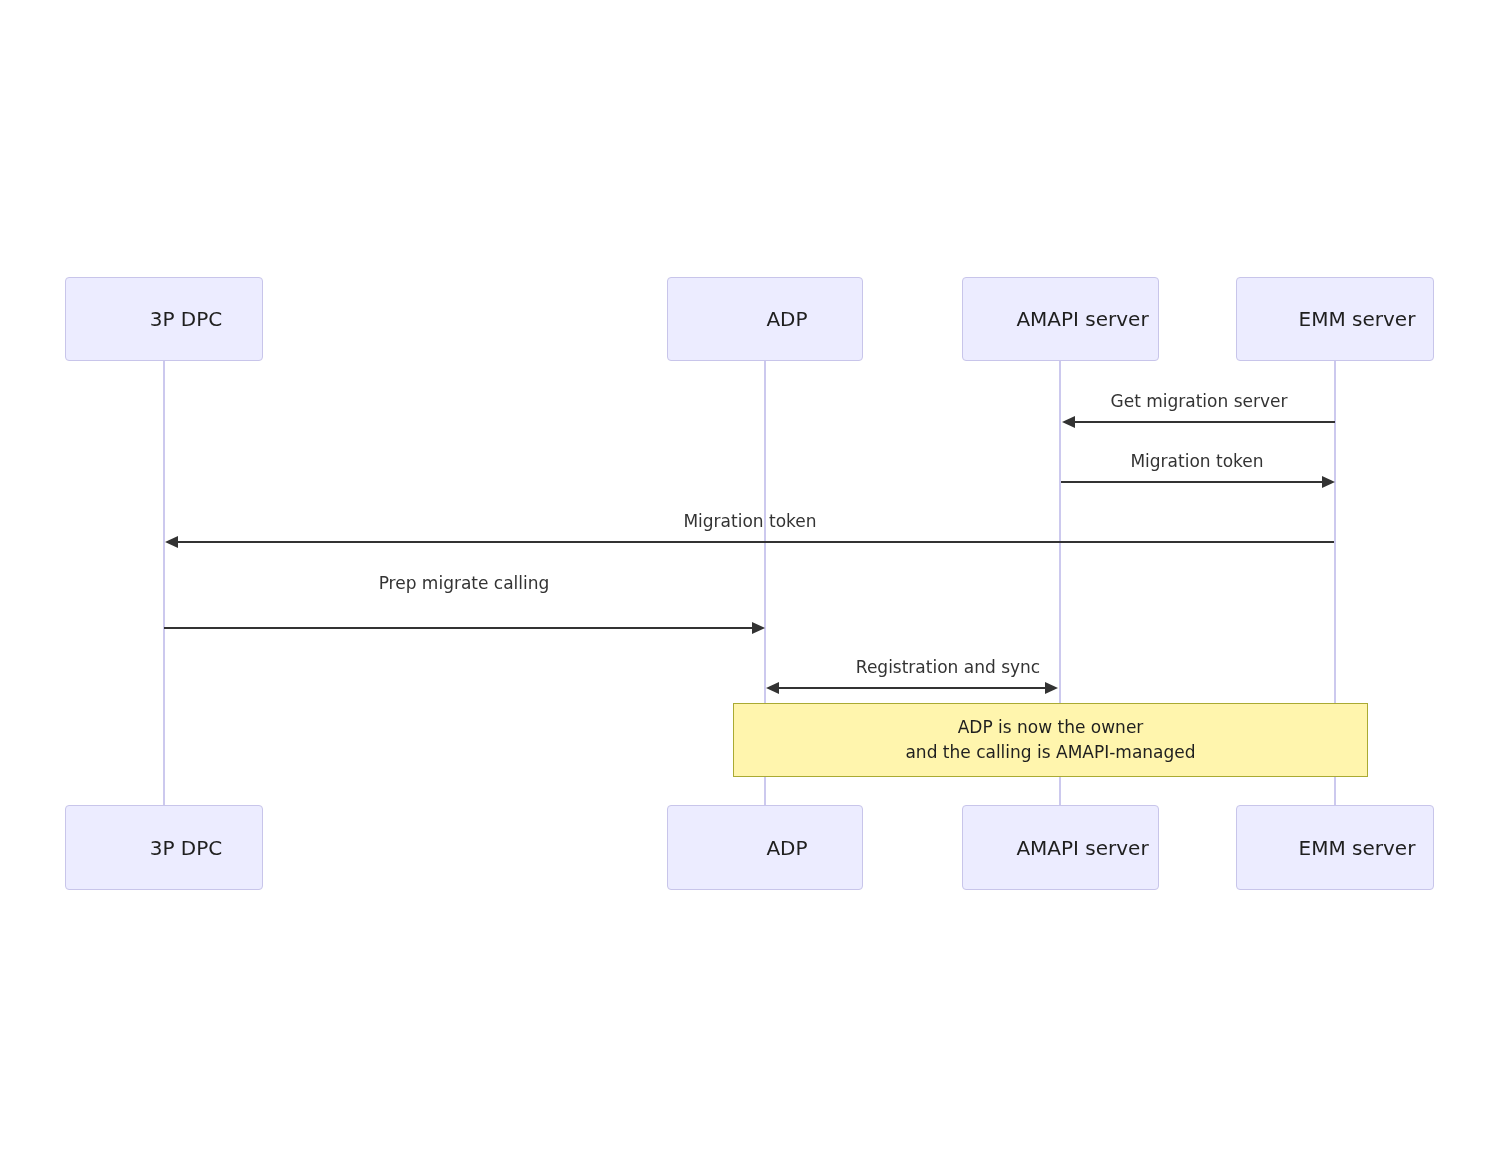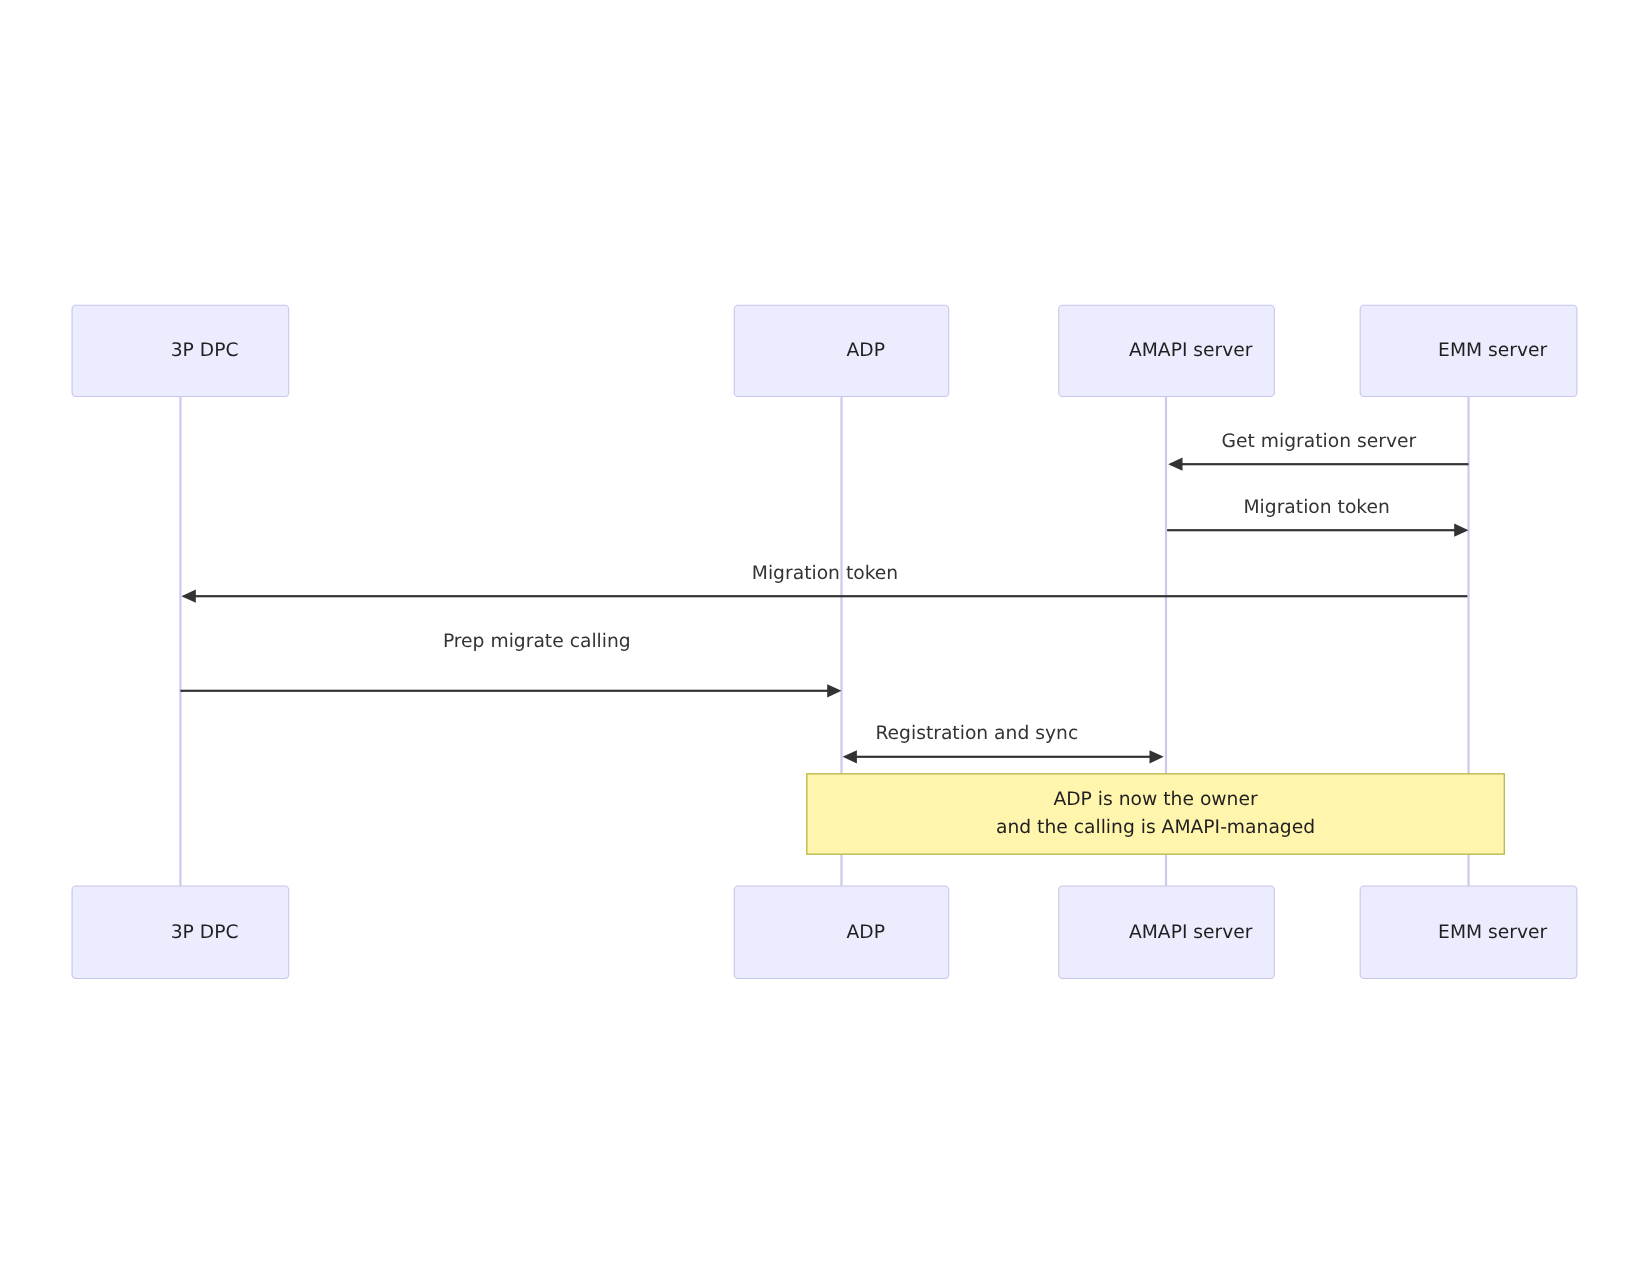--- a/index.html
+++ b/index.html
@@ -33,21 +33,21 @@
   }
   .actor-box {
     position: absolute;
     height: 84px;
     background: var(--actor-fill);
     border: 1px solid var(--actor-border);
     border-radius: 4px;
     display: flex;
     align-items: center;
     justify-content: center;
-    font-size: 17px;
+    font-size: 20px;
     color: #1f1f1f;
     padding-left: 44px;
   }
   .msg-label {
     position: absolute;
     text-align: center;
     font-size: 17px;
     color: var(--text);
     line-height: 24px;
     white-space: nowrap;
@@ -115,29 +115,29 @@
     <div class="arrowhead right" style="left:1322px; top:476px;"></div>
   </div>
 
   <div>
     <div class="msg-label" style="left:166px; top:509px; width:1168px;">Migration token</div>
     <div class="msg-line" style="left:167px; top:541px; width:1167px;"></div>
     <div class="arrowhead left" style="left:165px; top:536px;"></div>
   </div>
 
   <div>
-    <div class="msg-label" style="left:164px; top:571px; width:600px;margin-left:24px;">
+    <div class="msg-label" style="left:164px; top:571px; width:600px;">
       <div>Prep migrate calling</div>
     </div>
     <div class="msg-line" style="left:164px; top:627px; width:598px;"></div>
     <div class="arrowhead right" style="left:752px; top:622px;"></div>
   </div>
 
   <div>
-    <div class="msg-label" style="left:742px; top:655px; width:292px;">Registration and sync</div>
+    <div class="msg-label" style="left:802px; top:655px; width:292px;">Registration and sync</div>
     <div class="msg-line" style="left:778px; top:687px; width:268px;"></div>
     <div class="arrowhead left" style="left:766px; top:682px;"></div>
     <div class="arrowhead right" style="left:1045px; top:682px;"></div>
   </div>
 
   <div class="note" style="left:733px; top:703px; width:635px; height:74px;">
     <div>ADP is now the owner</div>
     <div>and the calling is AMAPI-managed</div>
   </div>
 

